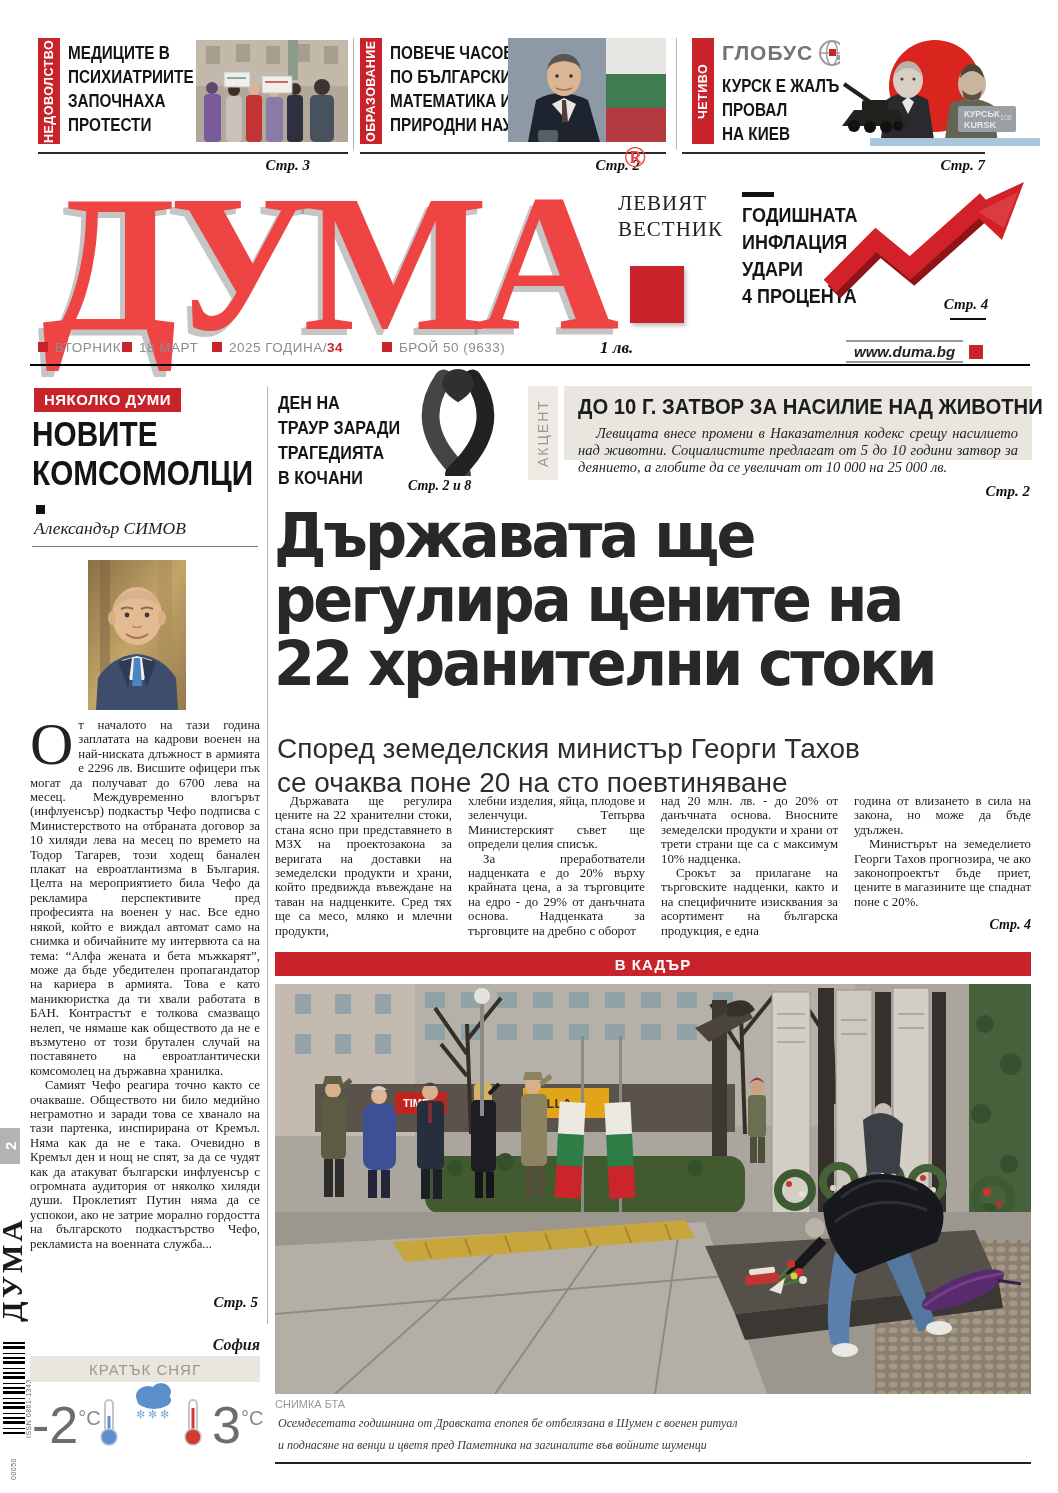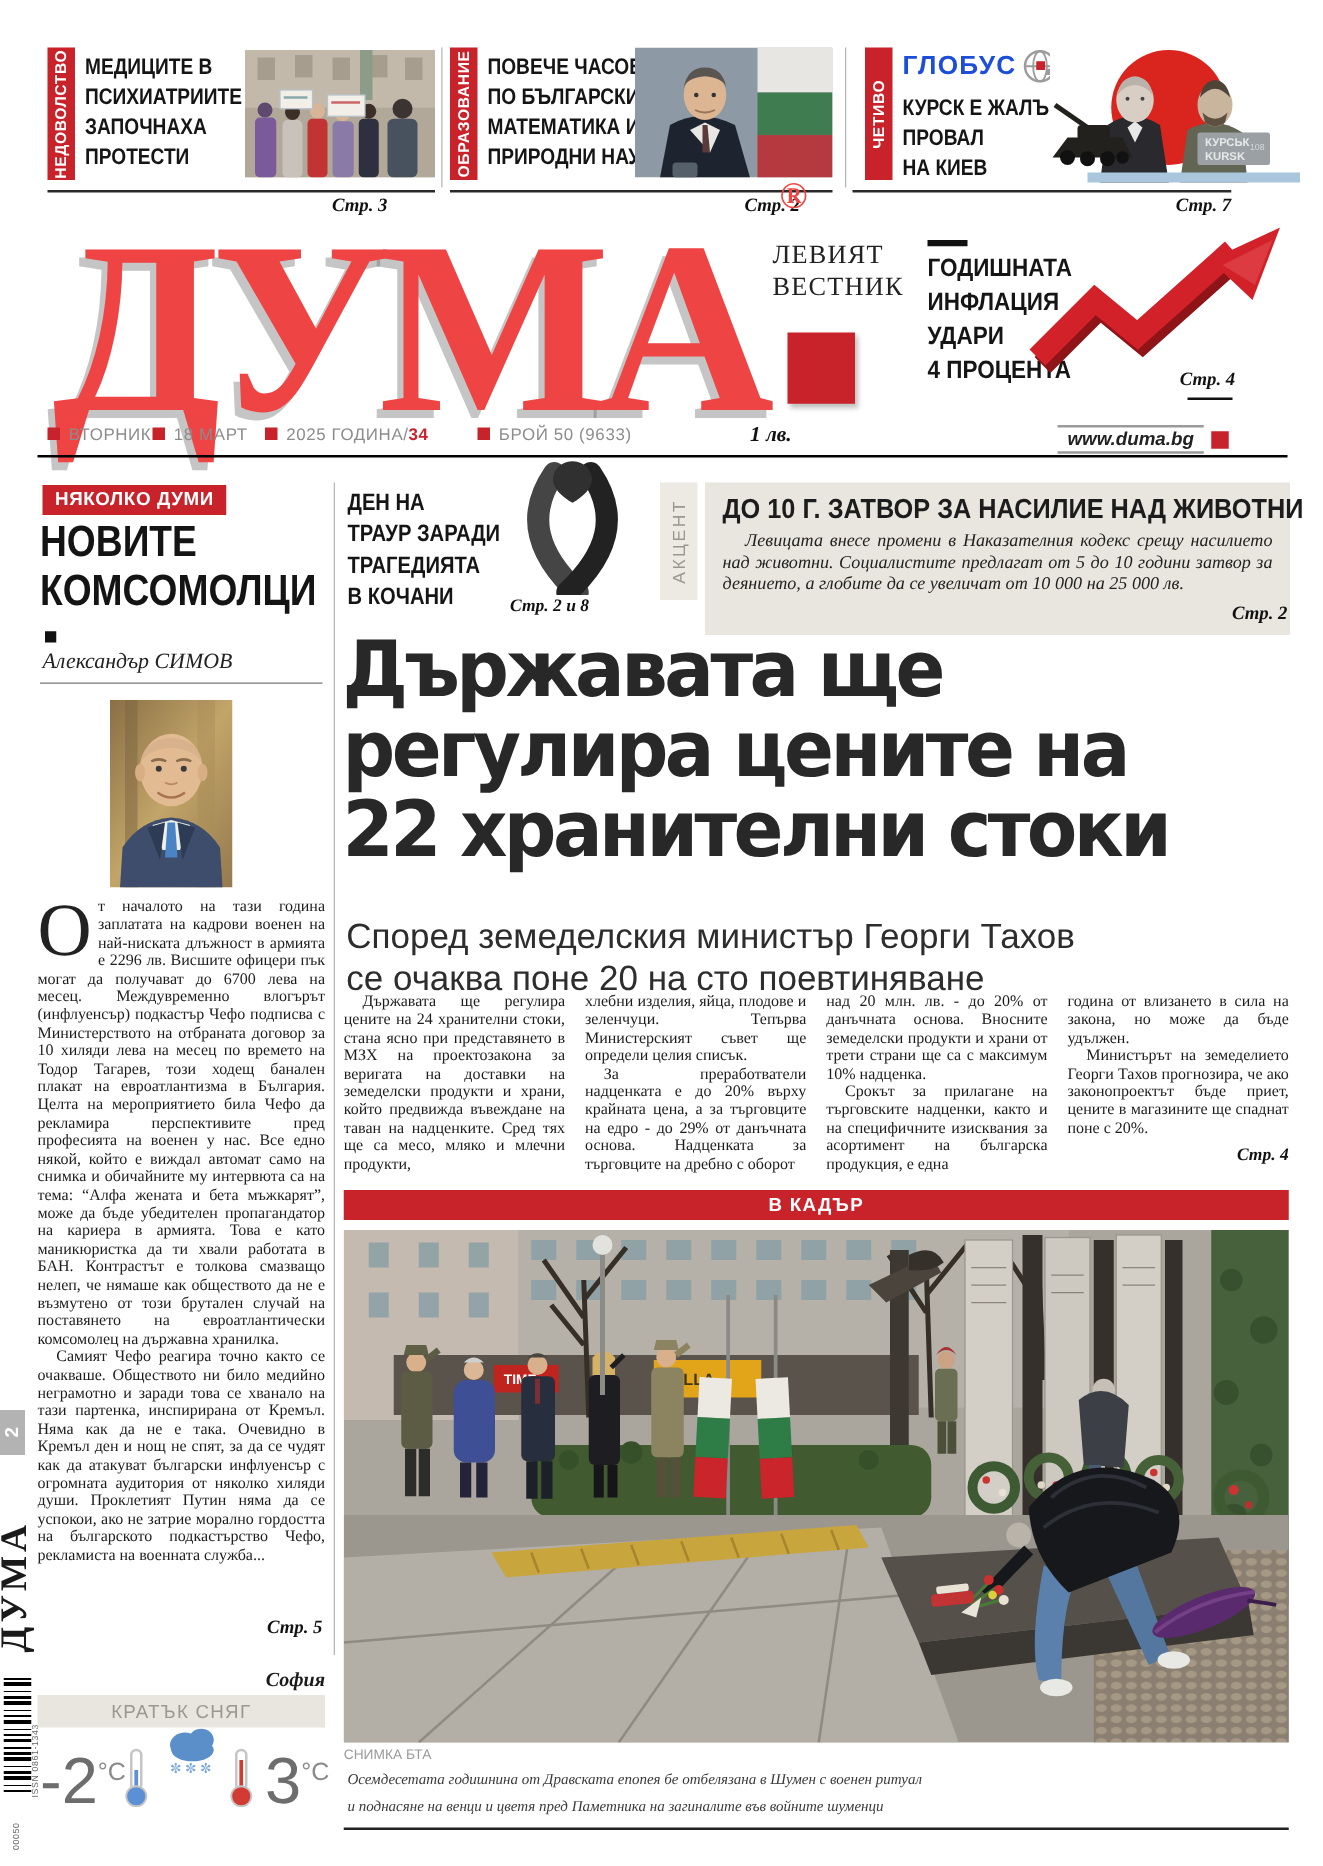--- a/index.html
+++ b/index.html
@@ -65,21 +65,21 @@
   
   .edgeflag{position:absolute;left:0;top:1128px;width:20px;height:36px;background:#b3b3b3;color:#fff;
     font-family:"Liberation Sans",sans-serif;font-weight:700;font-size:15px;writing-mode:vertical-rl;transform:rotate(180deg);
     display:flex;align-items:center;justify-content:center}
   .edgelogo{position:absolute;left:-2px;top:1162px;height:160px;width:28px;font-family:"Liberation Serif",serif;font-weight:700;
     font-size:30px;letter-spacing:3px;writing-mode:vertical-rl;transform:rotate(180deg);display:flex;align-items:center}
   .barcode{position:absolute;left:3px;top:1342px;width:22px;height:94px;
     background:repeating-linear-gradient(180deg,#000 0 2px,#fff 2px 4px,#000 4px 7px,#fff 7px 11px,#000 11px 12px,#fff 12px 15px)}
   .tinyvert{position:absolute;font-family:"Liberation Sans",sans-serif;font-size:7px;color:#666;
     writing-mode:vertical-rl;transform:rotate(180deg);letter-spacing:.5px}
-  .globus{font-family:"Liberation Sans",sans-serif;font-weight:700;font-size:21px;letter-spacing:1px;color:#1d4ed8}
+  .globus{font-family:"Liberation Sans",sans-serif;font-weight:700;font-size:21px;letter-spacing:1px;color:#737373}
 </style>
 </head>
 <body>
 
 <div class="vtag" style="left:38px;top:38px">НЕДОВОЛСТВО</div>
 <div class="tlines abs" style="left:68px;top:41px">
   <div>МЕДИЦИТЕ В</div>
   <div>ПСИХИАТРИИТЕ</div>
   <div>ЗАПОЧНАХА</div>
   <div>ПРОТЕСТИ</div>
@@ -286,38 +286,38 @@
   <div style="font-size:19px;line-height:25px">В КОЧАНИ</div>
 </div>
 <svg class="abs" style="left:402px;top:368px" width="112" height="108" viewBox="0 0 104 104">
   <path d="M38,10 C16,42 24,72 56,102" stroke="#454545" stroke-width="17" fill="none" stroke-linecap="round"></path>
   <path d="M66,10 C88,42 80,72 48,102" stroke="#222222" stroke-width="17" fill="none" stroke-linecap="round"></path>
   <path d="M38,10 C43,-2 61,-2 66,10 C70,19 62,27 52,33 C42,27 34,19 38,10 Z" fill="#303030"></path>
 </svg>
 <div class="pageref abs" style="left:408px;top:478px;width:130px;text-align:left;font-size:14px">Стр. 2 и 8</div>
 
 <div class="aklabel" style="left:528px;top:386px;width:30px;height:94px">АКЦЕНТ</div>
-<div class="akbox" style="left:564px;top:386px;width:468px;height:122px">
+<div class="akbox" style="left:564px;top:386px;width:468px;height:74px">
   <h2>ДО 10 Г. ЗАТВОР ЗА НАСИЛИЕ НАД ЖИВОТНИ</h2>
   <p>Левицата внесе промени в Наказателния кодекс срещу насилието над животни. Социалистите предлагат от 5 до 10 години затвор за деянието, а глобите да се увеличат от 10 000 на 25 000 лв.</p>
 </div>
 <div class="pageref abs" style="left:930px;top:483px;width:100px;text-align:right">Стр. 2</div>
 
 <div class="headline abs" style="left:274px;top:504px">
   <div>Държавата ще</div>
   <div>регулира цените на</div>
   <div>22 хранителни стоки</div>
 </div>
 <div class="subhead abs" style="left:277px;top:732px">
   <div>Според земеделския министър Георги Тахов</div>
   <div>се очаква поне 20 на сто поевтиняване</div>
 </div>
 <div class="cols" style="left:275px;top:794px;width:756px;height:152px">
   <div class="col">
-    <p class="pj ind">Държавата ще регулира цените на 24 хранителни стоки, стана ясно при представянето в МЗХ на проектозакона за веригата на доставки на земеделски продукти и храни, който предвижда въвеждане на таван на надценките. Сред тях ще са месо, мляко и млечни продукти,</p>
+    <p class="pj ind">Държавата ще регулира цените на 22 хранителни стоки, стана ясно при представянето в МЗХ на проектозакона за веригата на доставки на земеделски продукти и храни, който предвижда въвеждане на таван на надценките. Сред тях ще са месо, мляко и млечни продукти,</p>
   </div>
   <div class="col">
     <p class="pj">хлебни изделия, яйца, плодове и зеленчуци. Тепърва Министерският съвет ще определи целия списък.</p>
     <p class="pj ind">За преработватели надценката е до 20% върху крайната цена, а за търговците на едро - до 29% от данъчната основа. Надценката за търговците на дребно с оборот</p>
   </div>
   <div class="col">
     <p class="pj">над 20 млн. лв. - до 20% от данъчната основа. Вносните земеделски продукти и храни от трети страни ще са с максимум 10% надценка.</p>
     <p class="pj ind">Срокът за прилагане на търговските надценки, както и на специфичните изисквания за асортимент на българска продукция, е една</p>
   </div>
   <div class="col">

